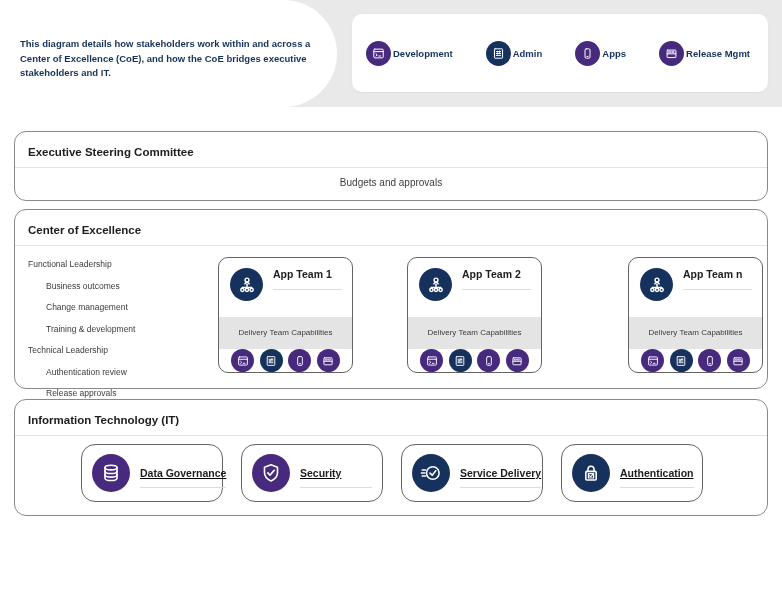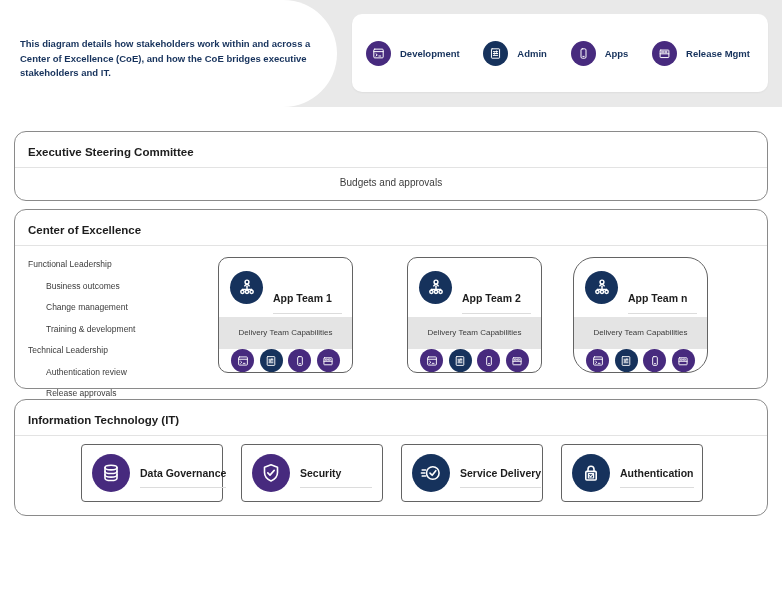--- a/index.html
+++ b/index.html
@@ -21,21 +21,21 @@
   .header-band{position:absolute;left:0;top:0;width:782px;height:107px;background:var(--header-band);}
   .title-card{position:absolute;left:0;top:0;width:337px;height:107px;background:#fff;
     border-radius:0 58px 58px 0;padding:29px 30px 0 20px;}
   .page-title{font-size:19px;font-weight:400;color:var(--navy);letter-spacing:.1px;white-space:nowrap;}
   .page-subtitle{margin-top:8px;width:292px;font-size:9.5px;font-weight:700;line-height:1.55;color:var(--navy);}
 
   .legend{position:absolute;left:352px;top:14px;width:416px;height:78px;background:#fff;border-radius:10px;
     display:flex;align-items:center;justify-content:space-between;padding:0 18px 0 14px;
     box-shadow:0 1px 2px rgba(0,0,0,.05);}
   .legend-item{display:flex;align-items:center;}
-  .legend-label{margin-left:9px;font-size:9.5px;font-weight:700;color:var(--navy);white-space:nowrap;}
+  .legend-label{margin-left:2px;font-size:9.5px;font-weight:700;color:var(--navy);white-space:nowrap;}
 
   
   .circle{border-radius:50%;display:flex;align-items:center;justify-content:center;flex-shrink:0;}
   .c-purple{background:var(--purple);}
   .c-navy{background:var(--navy);}
   .circle svg{stroke:#fff;fill:none;stroke-width:1.6;stroke-linecap:round;stroke-linejoin:round;}
   .sz-legend{width:25px;height:25px;} .sz-legend svg{width:15px;height:15px;}
   .sz-org{width:33px;height:33px;} .sz-org svg{width:22px;height:22px;}
   .sz-cap{width:23px;height:23px;} .sz-cap svg{width:14px;height:14px;}
   .sz-it{width:38px;height:38px;} .sz-it svg{width:24px;height:24px;}
@@ -51,31 +51,31 @@
 
   
   .coe-list{position:absolute;left:13px;top:47px;font-size:8.5px;color:var(--body-text);}
   .coe-list .parent{margin-bottom:7px;}
   .coe-list .child{margin:0 0 7px 18px;line-height:1.0;}
   .coe-list div{line-height:8.5px;padding:3px 0;}
 
   
   .team-card{position:absolute;top:47px;width:135px;height:116px;background:#fff;
     border:1.4px solid var(--card-border);border-radius:10px;display:flex;flex-direction:column;overflow:hidden;}
-  .team-1{left:203px;} .team-2{left:392px;} .team-3{left:558px;border-radius:21px;}
-  .team-head{display:flex;align-items:flex-end;padding:10px 10px 0 11px;height:48px;}
+  .team-1{left:203px;} .team-2{left:392px;} .team-3{left:613px;}
+  .team-head{display:flex;align-items:flex-start;padding:10px 10px 0 11px;height:48px;}
   .team-name{flex:1;margin-left:10px;font-size:10.5px;font-weight:700;color:var(--heading-text);position:relative;white-space:nowrap;}
   .team-name::after{content:"";position:absolute;left:0;right:0;bottom:-10px;height:1px;background:#DCDCDC;}
   .team-band{margin-top:13px;height:34px;background:var(--capability-band);
     display:flex;align-items:center;justify-content:center;font-size:8px;color:var(--body-text);}
   .team-icons{flex:1;display:flex;align-items:center;justify-content:space-between;padding:0 12px;}
 
   
   .it-card{position:absolute;top:44px;width:142px;height:58px;background:#fff;
-    border:1.4px solid var(--card-border);border-radius:4px;display:flex;align-items:center;padding:13px 10px;}
+    border:1.4px solid var(--card-border);border-radius:14px;display:flex;align-items:center;padding:13px 10px;text-decoration:underline;}
   .it-1{left:66px;} .it-2{left:226px;} .it-3{left:386px;text-align:right;} .it-4{left:546px;}
   .it-label{flex:1;margin-left:10px;font-size:10.5px;font-weight:700;color:var(--heading-text);position:relative;white-space:nowrap;}
   .it-label::after{content:"";position:absolute;left:0;right:0;bottom:-9px;height:1px;background:#DCDCDC;}
 </style>
 </head>
 <body>
 
 <svg width="0" height="0" style="position:absolute" aria-hidden="true">
   <defs>
     <symbol id="i-dev" viewBox="0 0 24 24">

